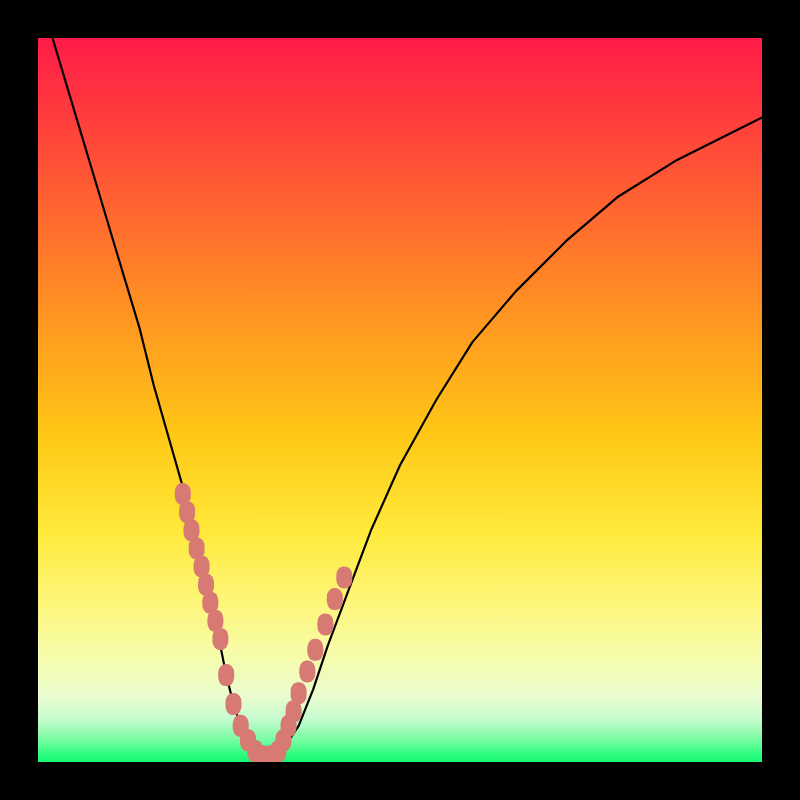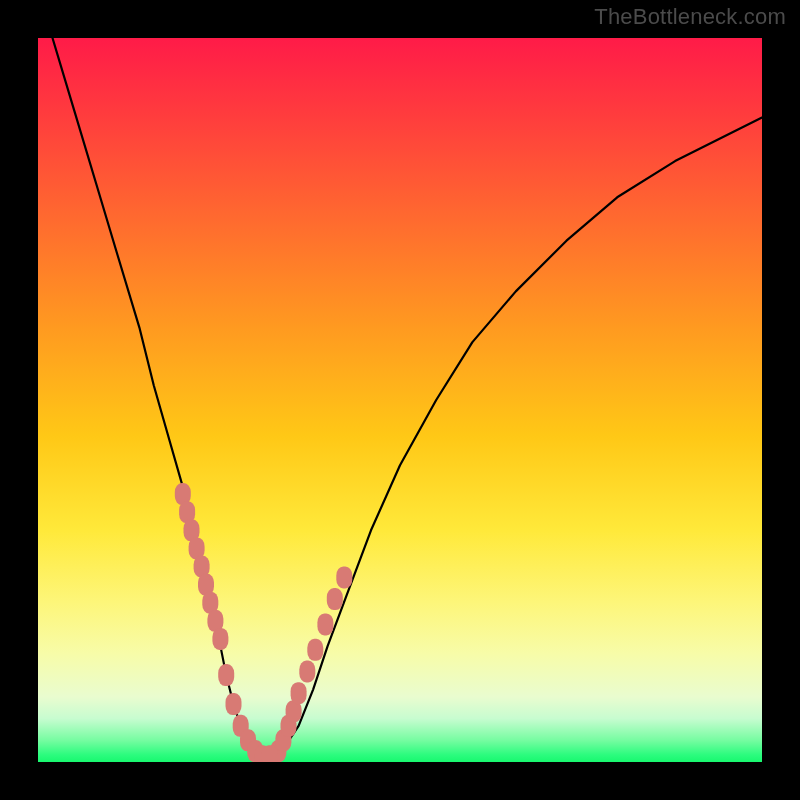--- a/index.html
+++ b/index.html
@@ -57,21 +57,20 @@
     top: 0;
     width: 724px;
     height: 724px;
   }
 </style>
 </head>
 <body>
 
 <div class="frame">
 
-  <div class="watermark">TheBottleneck.com</div>
 
   <div class="plot-area">
     <svg class="curves" viewBox="0 0 724 724" preserveAspectRatio="none">
       <path id="curve-path" fill="none" stroke="#000000" stroke-width="2.2" stroke-linecap="round" stroke-linejoin="round" d="M14.5 0.0 L36.2 72.4 L57.9 144.8 L79.6 217.2 L101.4 289.6 L115.8 347.5 L130.3 398.2 L144.8 448.9 L159.3 506.8 L173.8 564.7 L181.0 600.9 L188.2 637.1 L195.5 666.1 L202.7 687.8 L210.0 702.3 L217.2 716.8 L224.4 720.4 L231.7 720.4 L238.9 716.8 L246.2 709.5 L260.6 687.8 L275.1 651.6 L289.6 608.2 L311.3 550.2 L333.0 492.3 L362.0 427.2 L398.2 362.0 L434.4 304.1 L477.8 253.4 L528.5 202.7 L579.2 159.3 L637.1 123.1 L695.0 94.1 L724.0 79.6"></path>
       <g id="marker-group">
           <rect x="136.8" y="445.1" width="16" height="22" rx="7" ry="9" fill="#d87a74"></rect>
           <rect x="141.1" y="463.2" width="16" height="22" rx="7" ry="9" fill="#d87a74"></rect>
           <rect x="145.5" y="481.3" width="16" height="22" rx="7" ry="9" fill="#d87a74"></rect>
           <rect x="150.6" y="499.4" width="16" height="22" rx="7" ry="9" fill="#d87a74"></rect>
           <rect x="155.6" y="517.5" width="16" height="22" rx="7" ry="9" fill="#d87a74"></rect>

